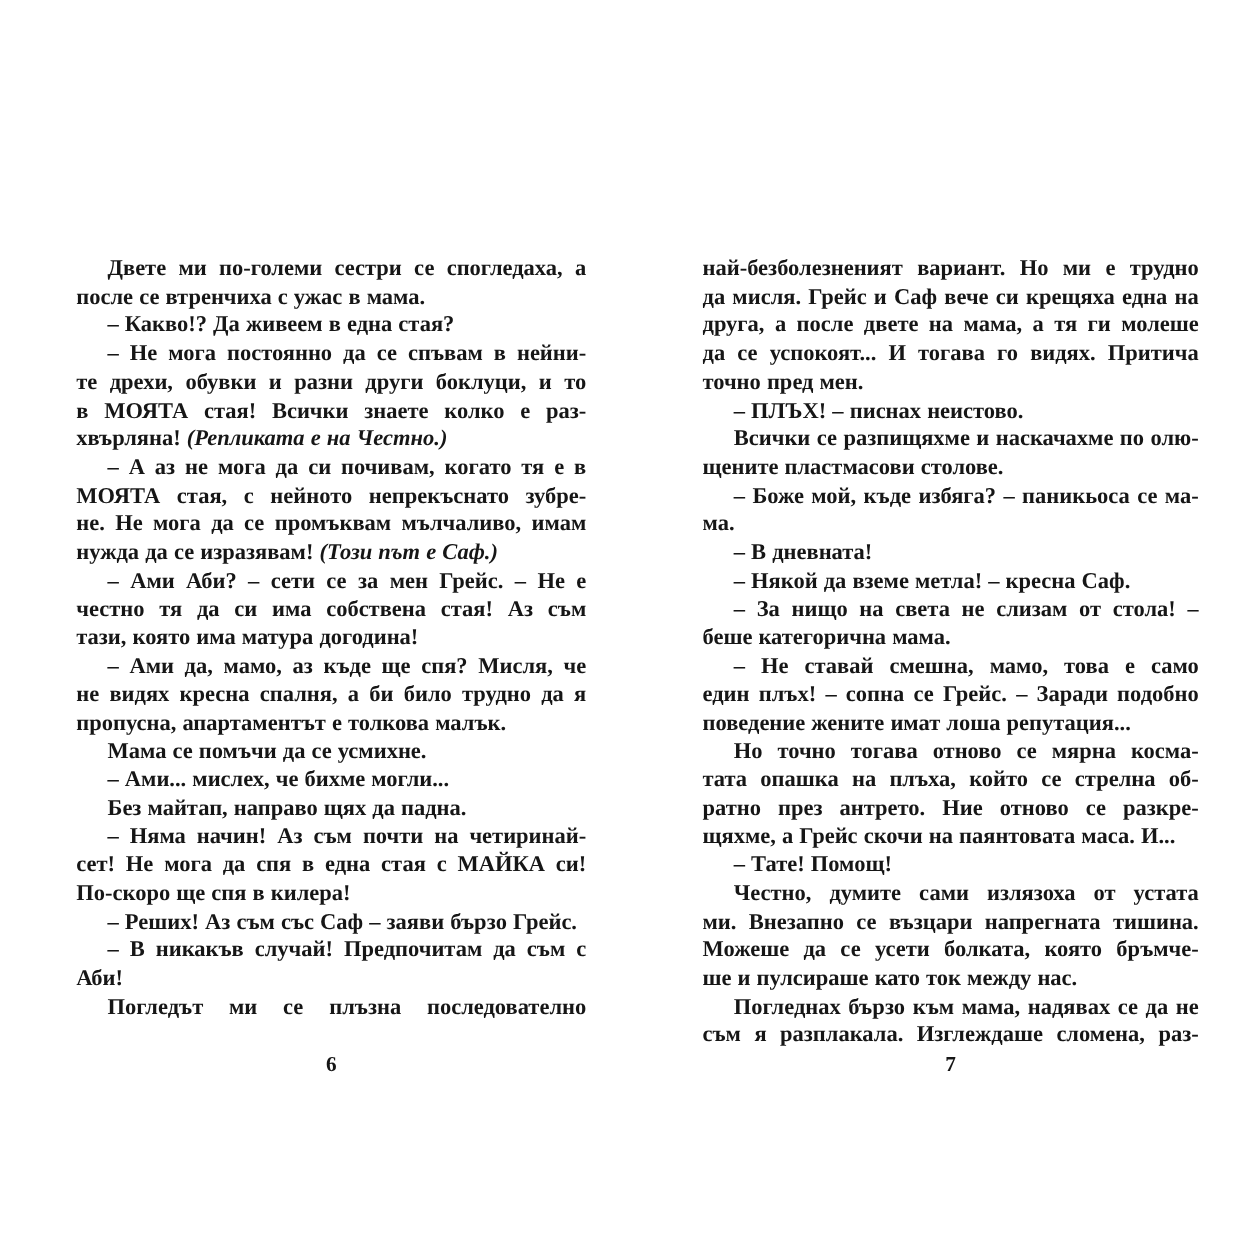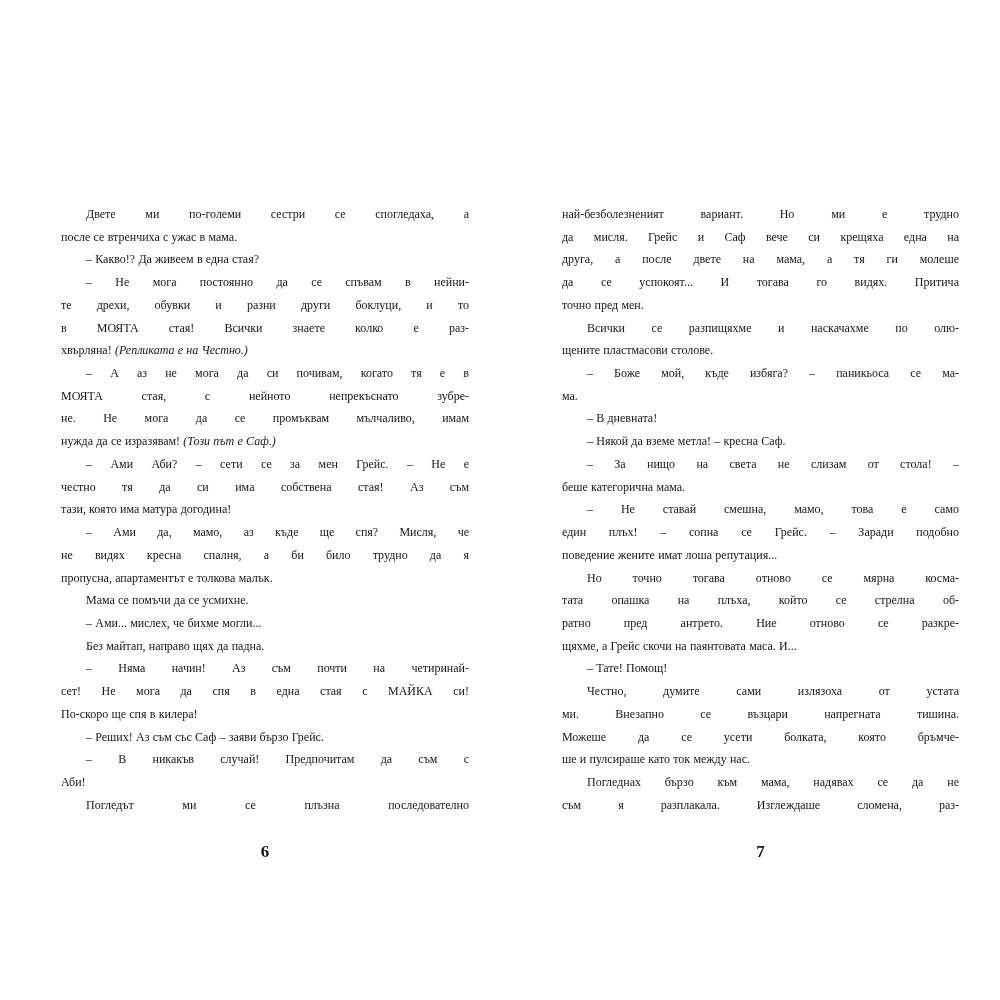--- a/index.html
+++ b/index.html
@@ -14,22 +14,23 @@
   .book-spread {
     position: relative;
     width: 1000px;
     height: 1000px;
     background: #ffffff;
     color: #161616;
   }
   .page-text {
     position: absolute;
     top: 203px;
-    font-size: 12px;
+    font-size: 18px;
     line-height: 22.72px;
+    font-weight: bold;
   }
   #left-text  { left: 61px;  width: 408px; }
   #right-text { left: 562px; width: 397px; }
   .line {
     height: 22.72px;
     overflow: hidden;
     text-align: justify;
     text-align-last: justify;
     word-spacing: 0.02em;
   }
@@ -84,34 +85,35 @@
       <div class="line end">Аби!</div>
       <div class="line indent">Погледът ми се плъзна последователно</div>
     </div>
 
   <div class="page-text" id="right-text">
       <div class="line">най-безболезненият вариант. Но ми е трудно</div>
       <div class="line">да мисля. Грейс и Саф вече си крещяха една на</div>
       <div class="line">друга, а после двете на мама, а тя ги молеше</div>
       <div class="line">да се успокоят... И тогава го видях. Притича</div>
       <div class="line end">точно пред мен.</div>
+      <div class="line indent end">– ПЛЪХ! – писнах неистово.</div>
       <div class="line indent">Всички се разпищяхме и наскачахме по олю-</div>
       <div class="line end">щените пластмасови столове.</div>
       <div class="line indent">– Боже мой, къде избяга? – паникьоса се ма-</div>
       <div class="line end">ма.</div>
       <div class="line indent end">– В дневната!</div>
       <div class="line indent end">– Някой да вземе метла! – кресна Саф.</div>
       <div class="line indent">– За нищо на света не слизам от стола! –</div>
       <div class="line end">беше категорична мама.</div>
       <div class="line indent">– Не ставай смешна, мамо, това е само</div>
       <div class="line">един плъх! – сопна се Грейс. – Заради подобно</div>
       <div class="line end">поведение жените имат лоша репутация...</div>
       <div class="line indent">Но точно тогава отново се мярна косма-</div>
       <div class="line">тата опашка на плъха, който се стрелна об-</div>
-      <div class="line">ратно пред антрето. Ние отново се разкре-</div>
+      <div class="line">ратно през антрето. Ние отново се разкре-</div>
       <div class="line end">щяхме, а Грейс скочи на паянтовата маса. И...</div>
       <div class="line indent end">– Тате! Помощ!</div>
       <div class="line indent">Честно, думите сами излязоха от устата</div>
       <div class="line">ми. Внезапно се възцари напрегната тишина.</div>
       <div class="line">Можеше да се усети болката, която бръмче-</div>
       <div class="line end">ше и пулсираше като ток между нас.</div>
       <div class="line indent">Погледнах бързо към мама, надявах се да не</div>
       <div class="line">съм я разплакала. Изглеждаше сломена, раз-</div>
     </div>
 

